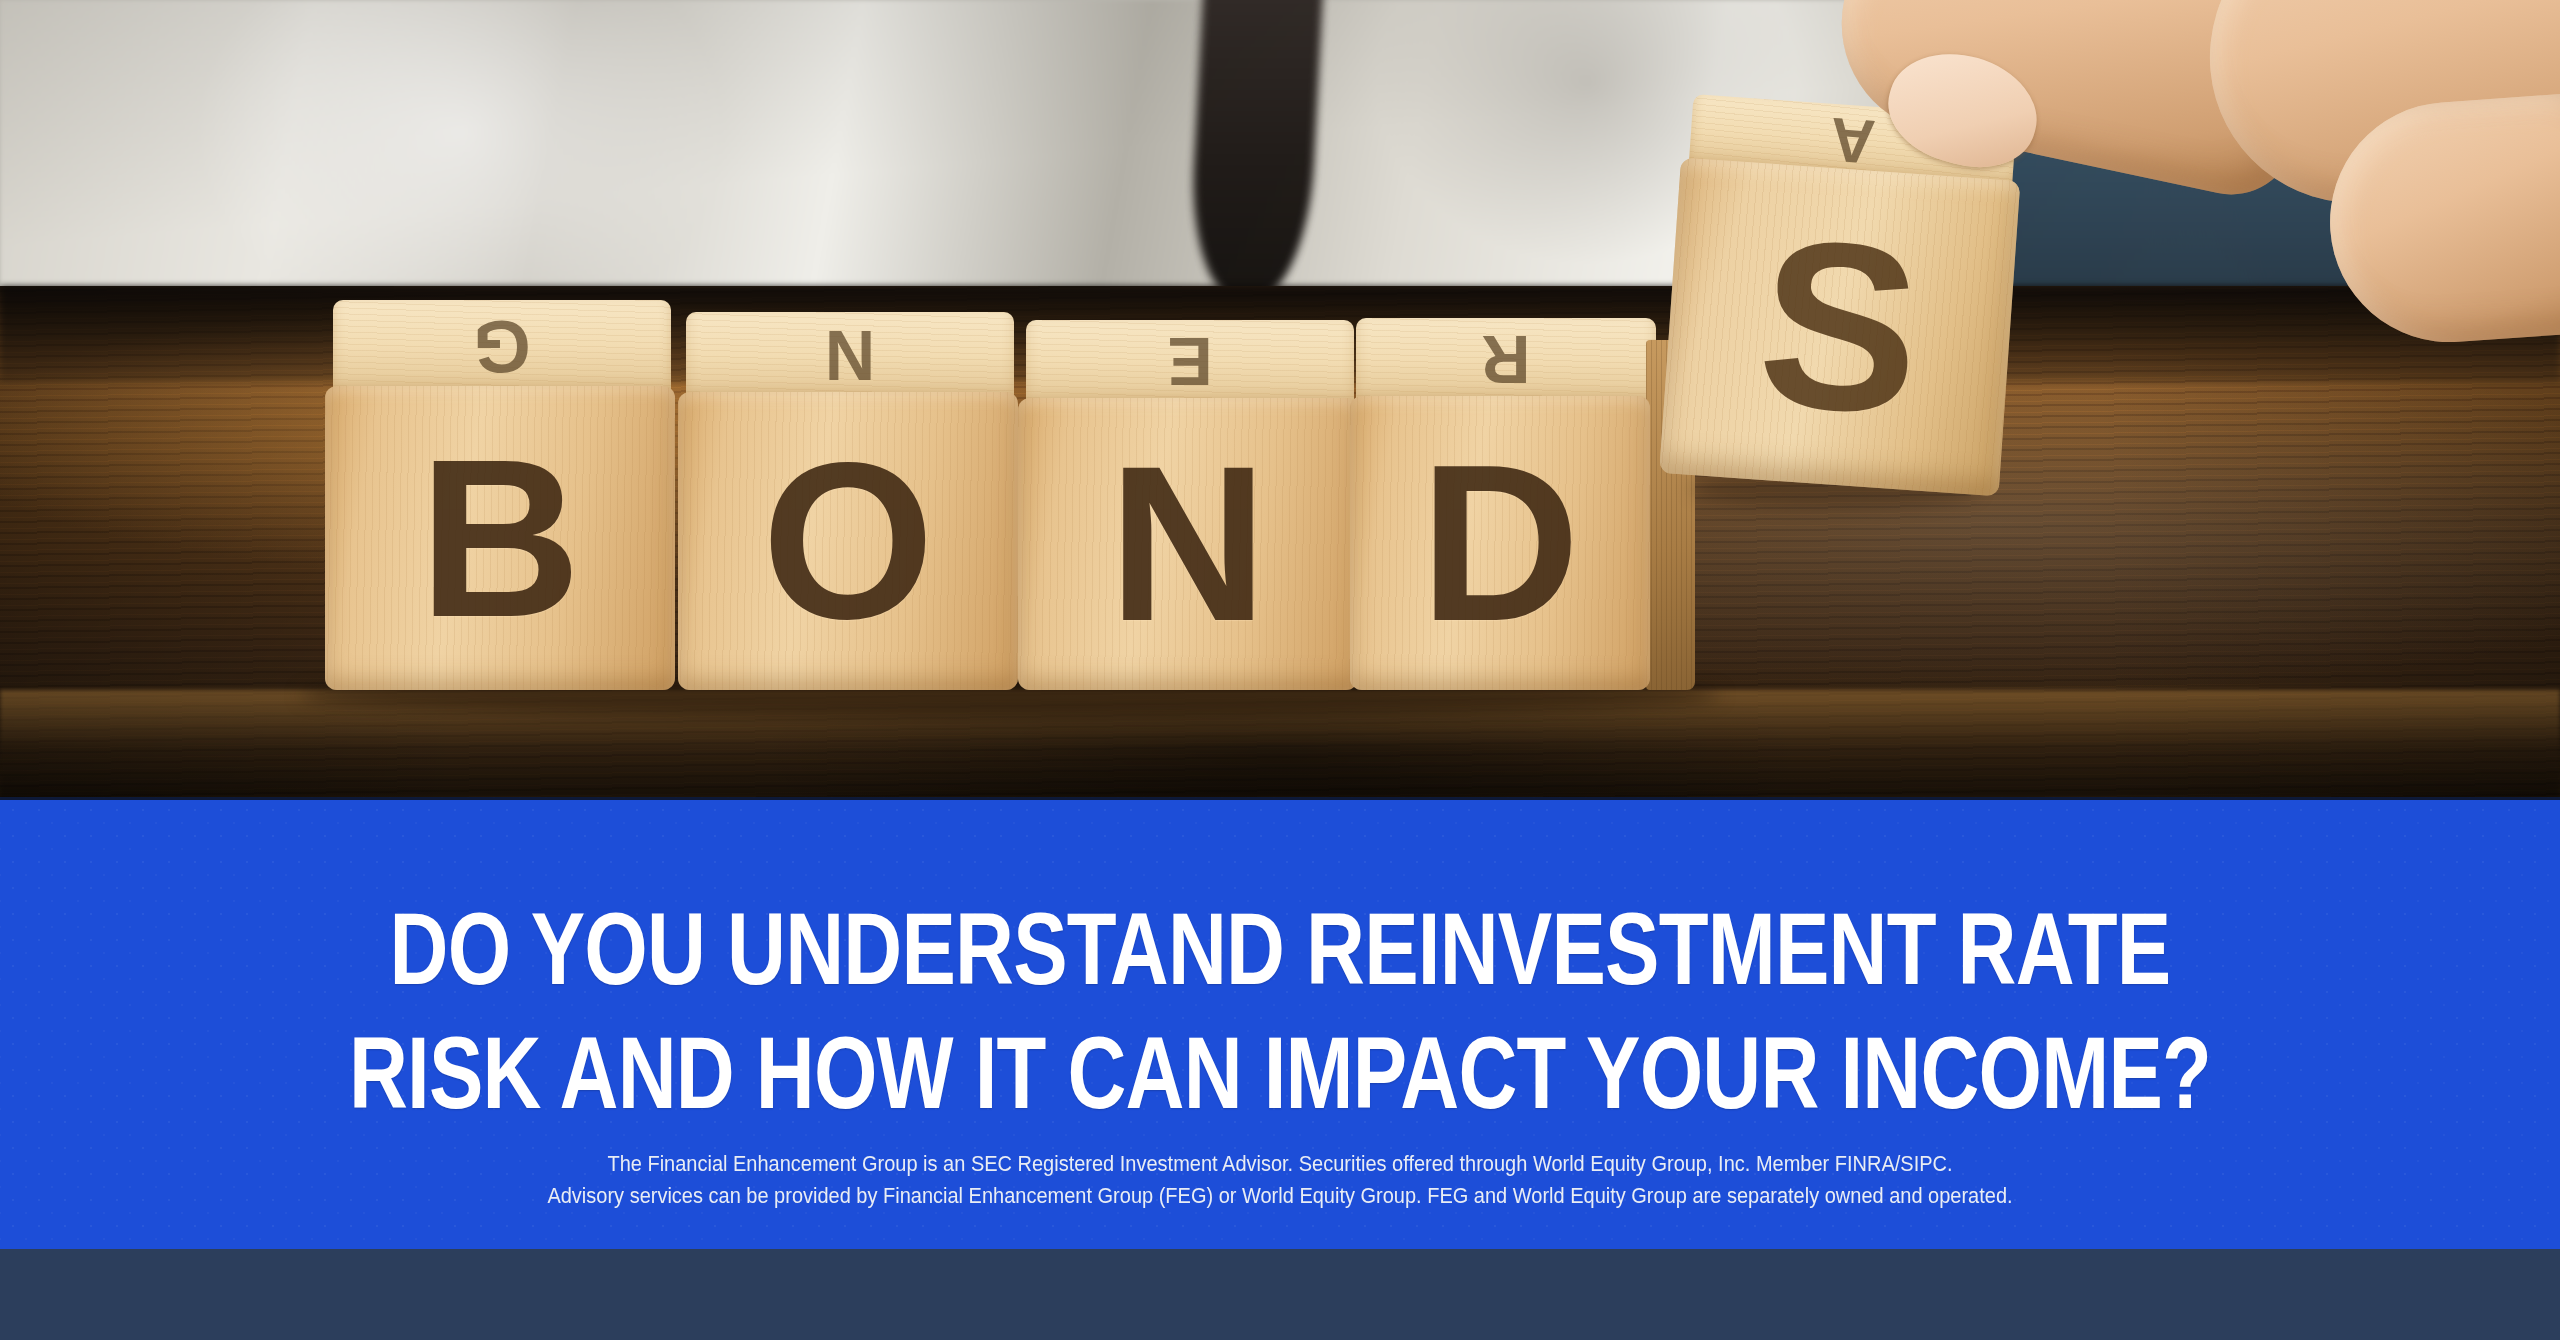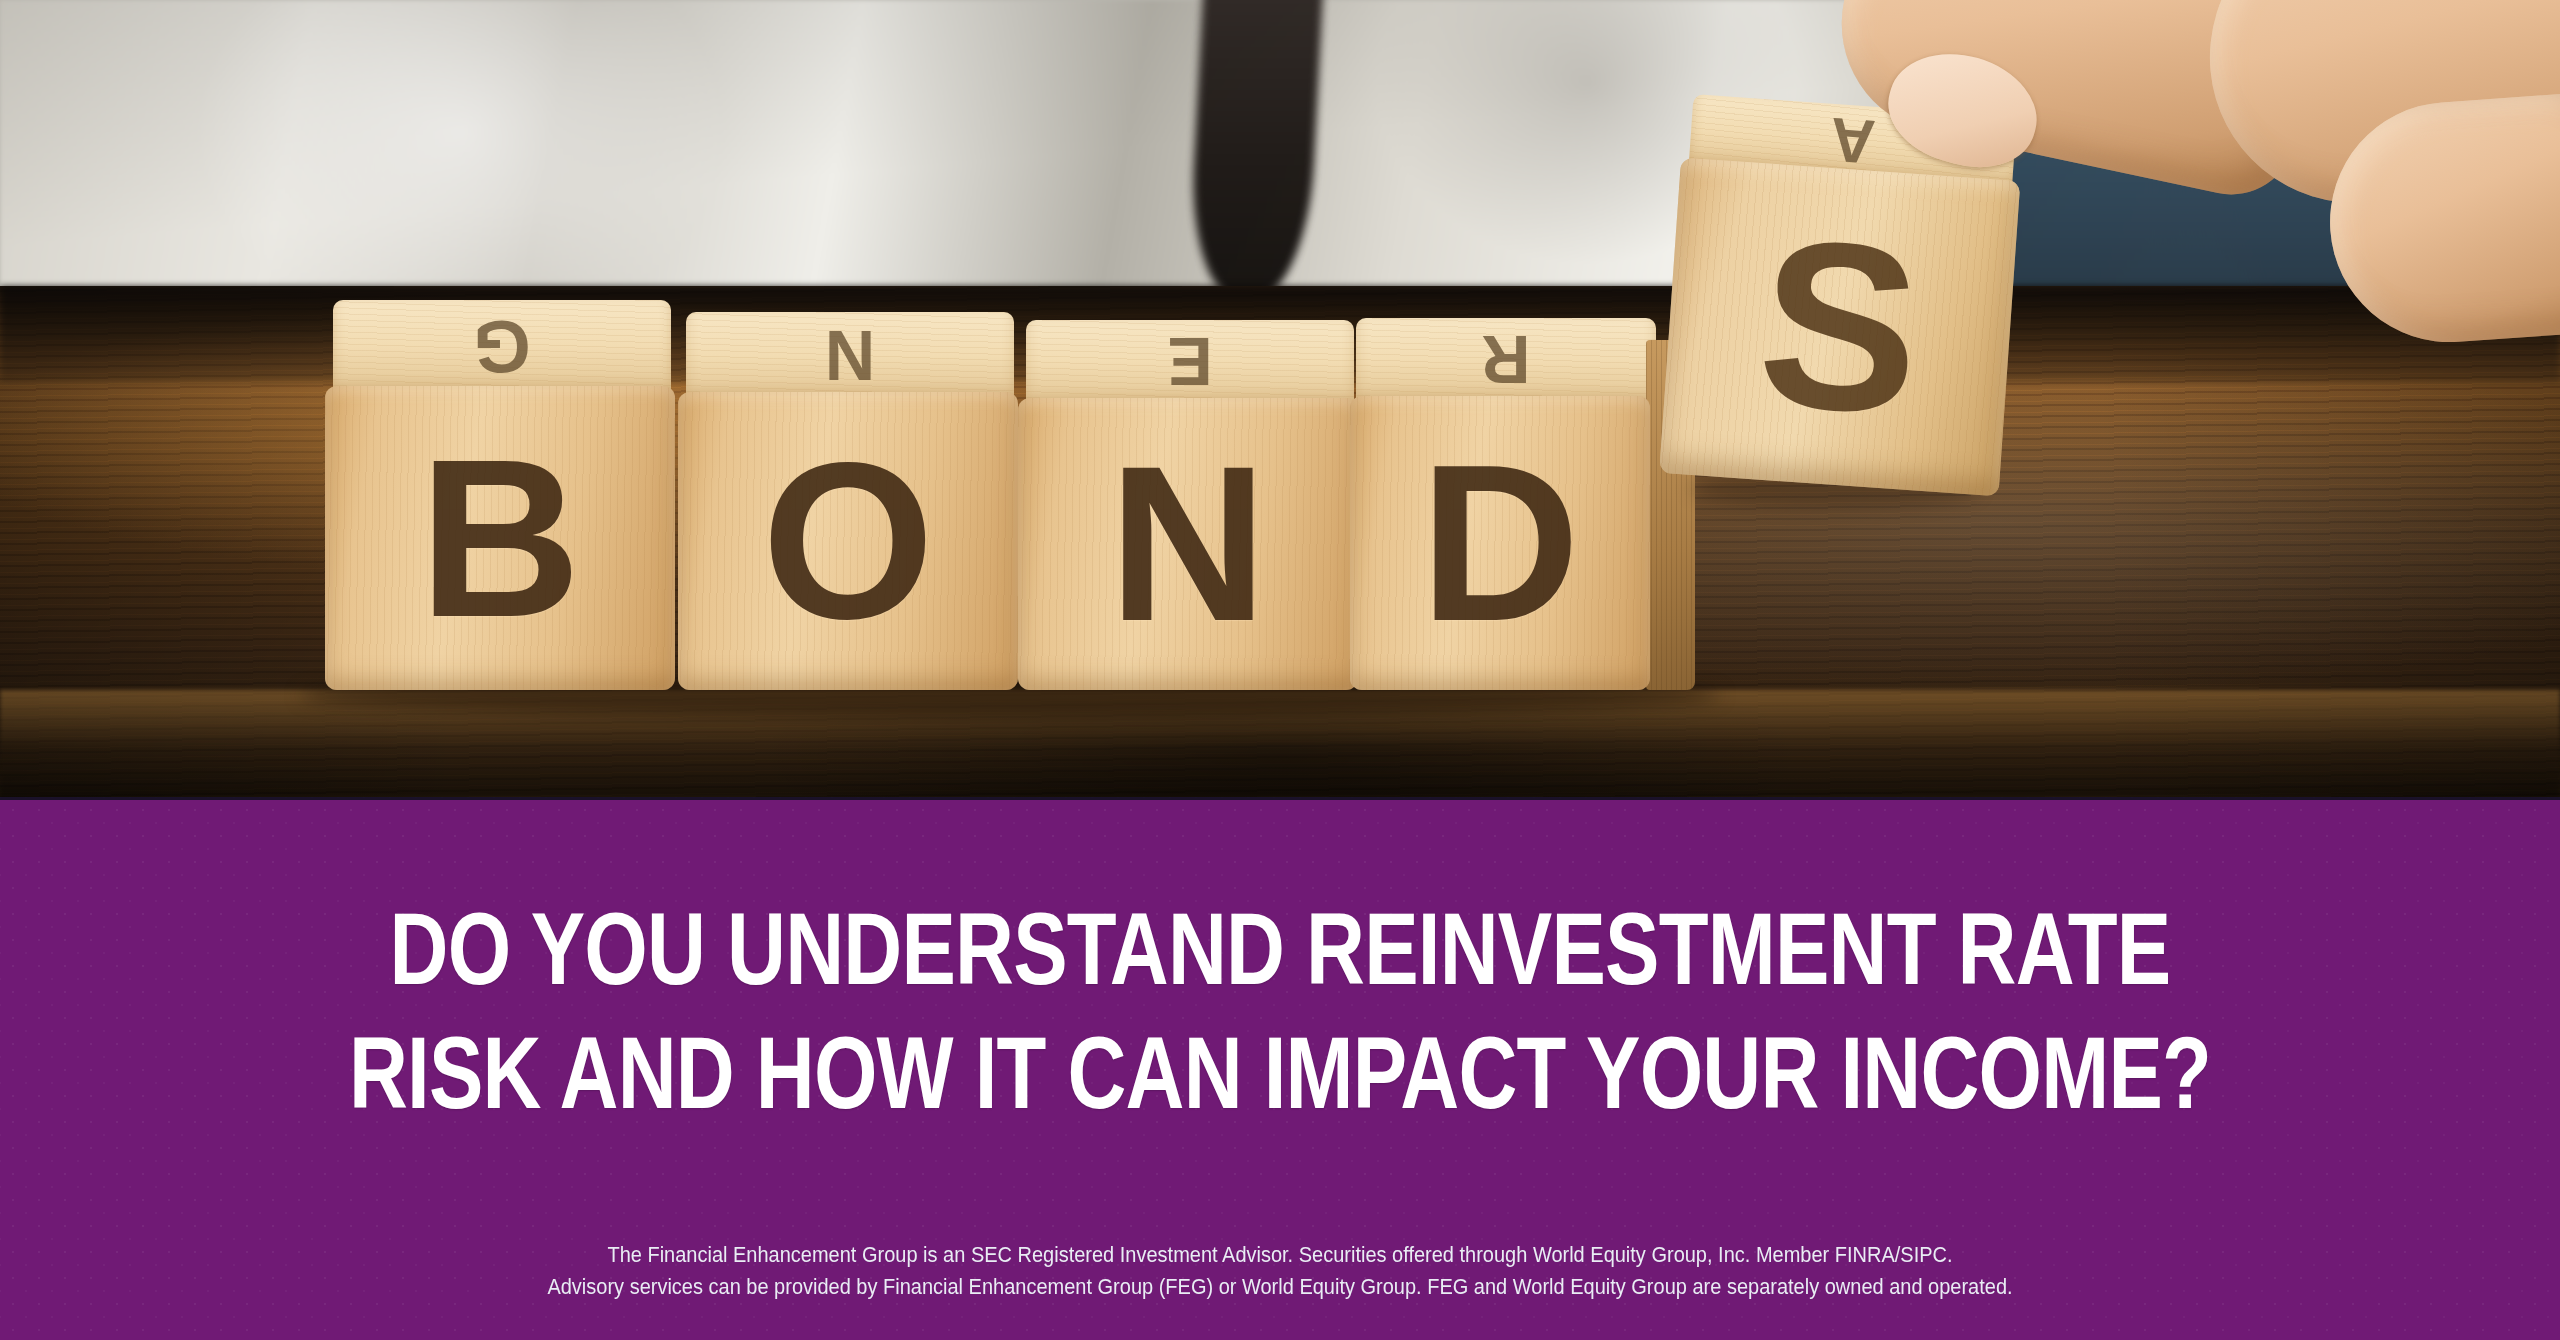--- a/index.html
+++ b/index.html
@@ -193,22 +193,22 @@
   }
   .nail{
     position:absolute;
     background:linear-gradient(150deg,#fbe6d3,#f0cfb2 60%,#dcb08b);
     border-radius:50% 50% 46% 46%;
     box-shadow:0 2px 5px rgba(130,88,48,.45);
   }
 
   
   .band {
-    position:absolute; left:0; top:797px; width:2560px; height:543px;
-    background:#701a75;
+    position:absolute; left:0; top:797px; width:2560px; height:452px;
+    background:#1d4ed8;
     overflow:hidden;
   }
   .band::before{
     content:""; position:absolute; inset:0;
     background-image:
       radial-gradient(circle, rgba(255,255,255,.055) 1px, transparent 1.4px),
       radial-gradient(circle, rgba(255,255,255,.035) 1px, transparent 1.4px);
     background-size:26px 26px, 26px 26px;
     background-position:0 0, 13px 13px;
   }

